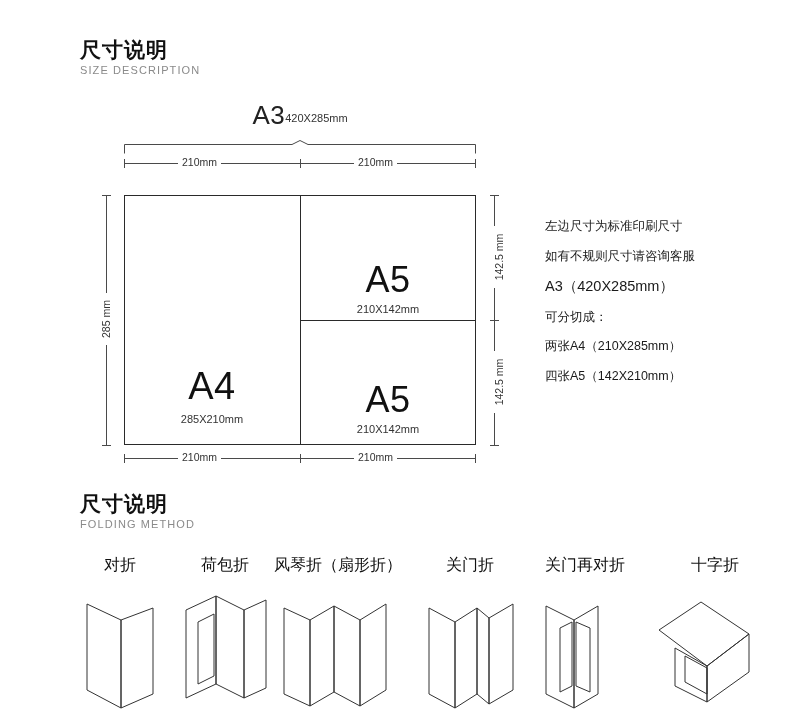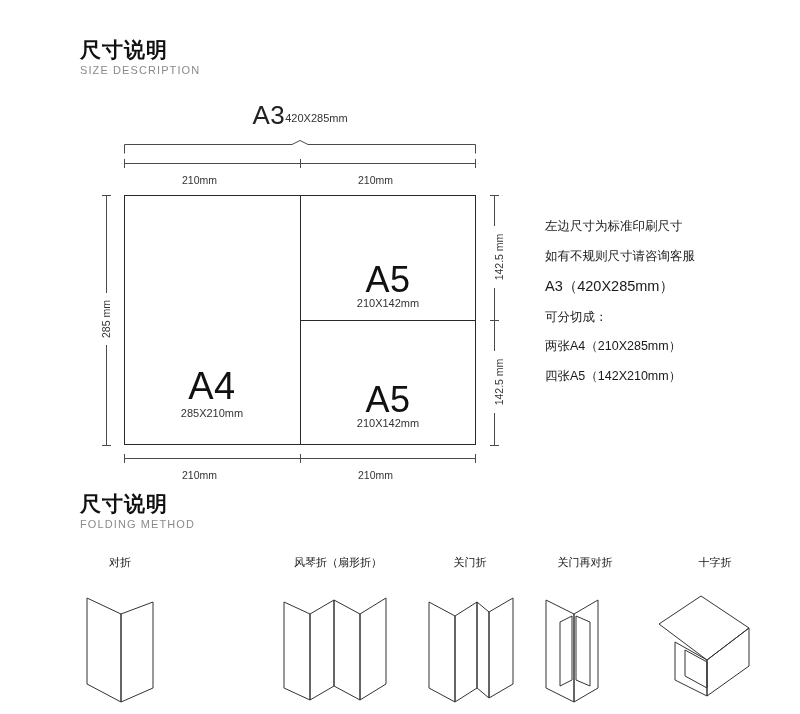--- a/index.html
+++ b/index.html
@@ -86,20 +86,21 @@
   }
   .panel-label .big.small-big {
     font-size: 36px;
     line-height: 34px;
     margin-top: 48px;
   }
   .panel-label .sub {
     display: block;
     font-size: 11px;
     color: #333;
+    margin-top: 6px;
   }
 
   #label-a4 { left: 124px; top: 270px; width: 176px; }
   #label-a5-top { left: 300px; top: 120px; width: 176px; }
   #label-a5-bottom { left: 300px; top: 240px; width: 176px; }
 
   
   .dim-line-h {
     position: absolute;
     height: 1px;
@@ -122,21 +123,20 @@
     width: 9px;
     background: #4a4a4a;
   }
   .dim-text {
     position: absolute;
     font-size: 10.5px;
     color: #333;
     background: #fff;
     padding: 0 4px;
     white-space: nowrap;
-    margin-top: 18px;
   }
   .dim-text-v {
     position: absolute;
     font-size: 10.5px;
     color: #333;
     white-space: nowrap;
     transform-origin: center center;
   }
 
   
@@ -193,21 +193,21 @@
     width: 800px;
     height: 160px;
   }
   .fold-item {
     position: absolute;
     top: 0;
     width: 120px;
     text-align: center;
   }
   .fold-label {
-    font-size: 11px;
+    font-size: 16px;
     color: #111;
     white-space: nowrap;
   }
   .fold-art {
     margin-top: 14px;
     height: 120px;
     position: relative;
   }
   .fold-art svg { display: block; margin: 0 auto; }
 </style>
@@ -290,20 +290,33 @@
     <div class="fold-art">
       <svg width="110" height="120" viewBox="0 0 110 120">
         <g fill="none" stroke="#333" stroke-width="1">
           <path d="M22,14 L56,30 L56,118 L22,100 Z"></path>
           <path d="M56,30 L88,18 L88,104 L56,118 Z"></path>
         </g>
       </svg>
     </div>
   </div>
 
+  <div class="fold-item" style="left:165px;">
+    <div class="fold-label">荷包折</div>
+    <div class="fold-art">
+      <svg width="110" height="120" viewBox="0 0 110 120">
+        <g fill="none" stroke="#333" stroke-width="1">
+          <path d="M16,20 L46,6 L46,94 L16,108 Z"></path>
+          <path d="M46,6 L74,20 L74,108 L46,94 Z"></path>
+          <path d="M74,20 L96,10 L96,98 L74,108 Z"></path>
+          <path d="M28,32 L44,24 L44,86 L28,94 Z"></path>
+        </g>
+      </svg>
+    </div>
+  </div>
 
   <div class="fold-item" style="left:268px; width:140px;font-family:Liberation Mono, monospace;">
     <div class="fold-label">风琴折（扇形折）</div>
     <div class="fold-art">
       <svg width="140" height="120" viewBox="0 0 140 120">
         <g fill="none" stroke="#333" stroke-width="1">
           <path d="M16,18 L42,30 L42,116 L16,104 Z"></path>
           <path d="M42,30 L66,16 L66,102 L42,116 Z"></path>
           <path d="M66,16 L92,30 L92,116 L66,102 Z"></path>
           <path d="M92,30 L118,14 L118,100 L92,116 Z"></path>

